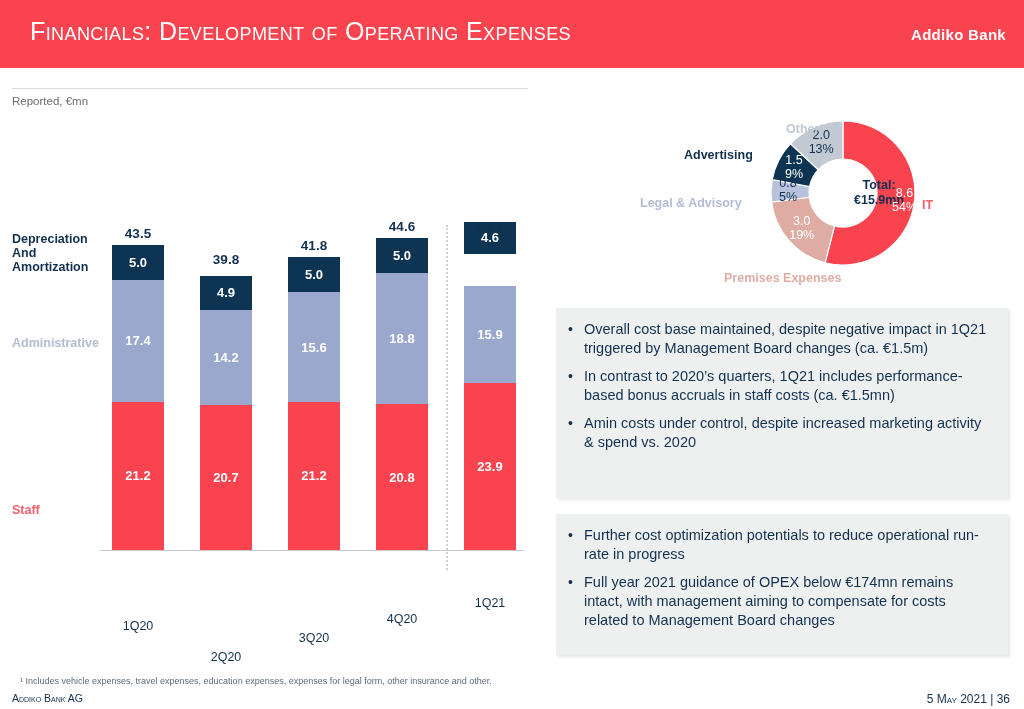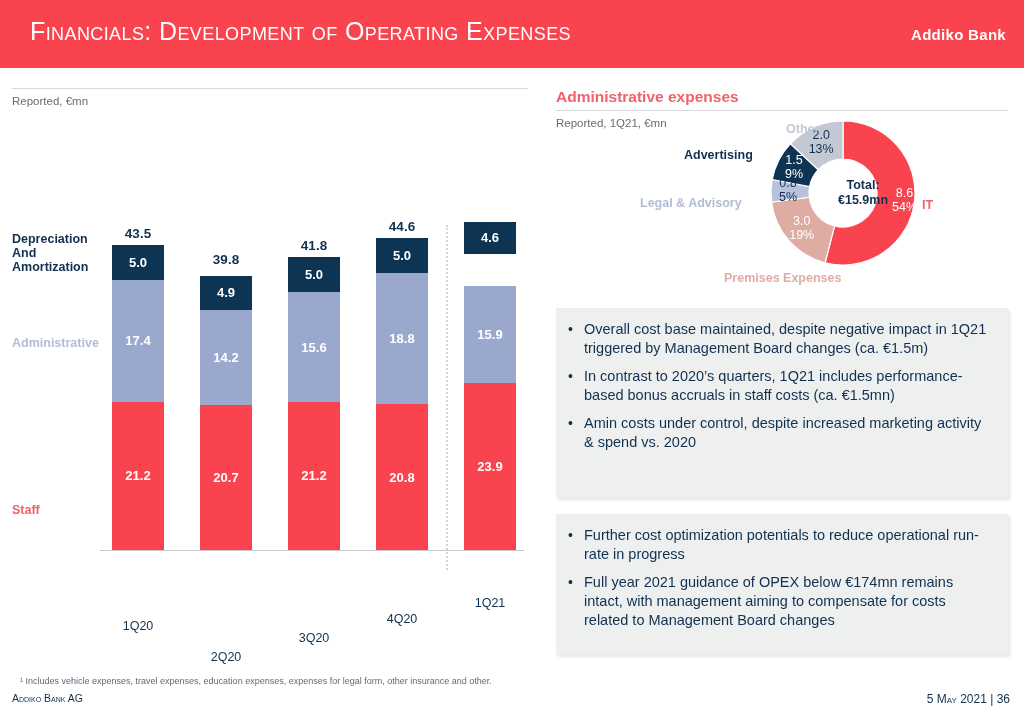--- a/index.html
+++ b/index.html
@@ -76,21 +76,21 @@
     position:absolute;font-size:12.5px;font-weight:bold;line-height:14px;
   }
   #legend-da{left:0px;top:62px;color:#123050;width:84px;}
   #legend-admin{left:0px;top:166px;color:#b4bcd4;}
   #legend-staff{left:0px;top:333px;color:#f2606b;}
 
   
   #donut-wrap{position:absolute;left:700px;top:118px;width:300px;height:175px;}
   #donut-svg{position:absolute;left:68px;top:0px;}
   .donut-center{
-    position:absolute;left:128px;top:60px;width:70px;text-align:center;
+    position:absolute;left:144px;top:60px;width:70px;text-align:center;
     font-size:12.5px;font-weight:bold;color:#123050;line-height:15px;
   }
   .slice-val{
     position:absolute;text-align:center;font-size:12.5px;
     font-weight:normal;line-height:14px;
   }
   .donut-lbl{
     position:absolute;font-size:12.5px;font-weight:bold;white-space:nowrap;
   }
 
@@ -136,25 +136,20 @@
   <div class="header">
     <div class="header-title">Financials: Development of Operating Expenses</div>
     <div class="logo">Addiko Bank</div>
   </div>
 
   <div class="sec" id="left-section">
     <div class="sec-rule"></div>
     <div class="sec-sub">Reported, €mn</div>
   </div>
 
-  <div class="sec" id="right-section">
-    <div class="sec-title">Administrative expenses</div>
-    <div class="sec-rule"></div>
-    <div class="sec-sub">Reported, 1Q21, €mn</div>
-  </div>
 
   <div id="bar-chart">
     <div class="legend-lbl" id="legend-da">Depreciation And Amortization</div>
     <div class="legend-lbl" id="legend-admin">Administrative</div>
     <div class="legend-lbl" id="legend-staff">Staff</div>
     <div class="axis-line"></div>
     <div class="divider"></div>
     <div id="bars-host">
         <div class="bar-group" style="left: 100px;">
           <div class="seg seg-da" style="height: 35px;">5.0</div>

